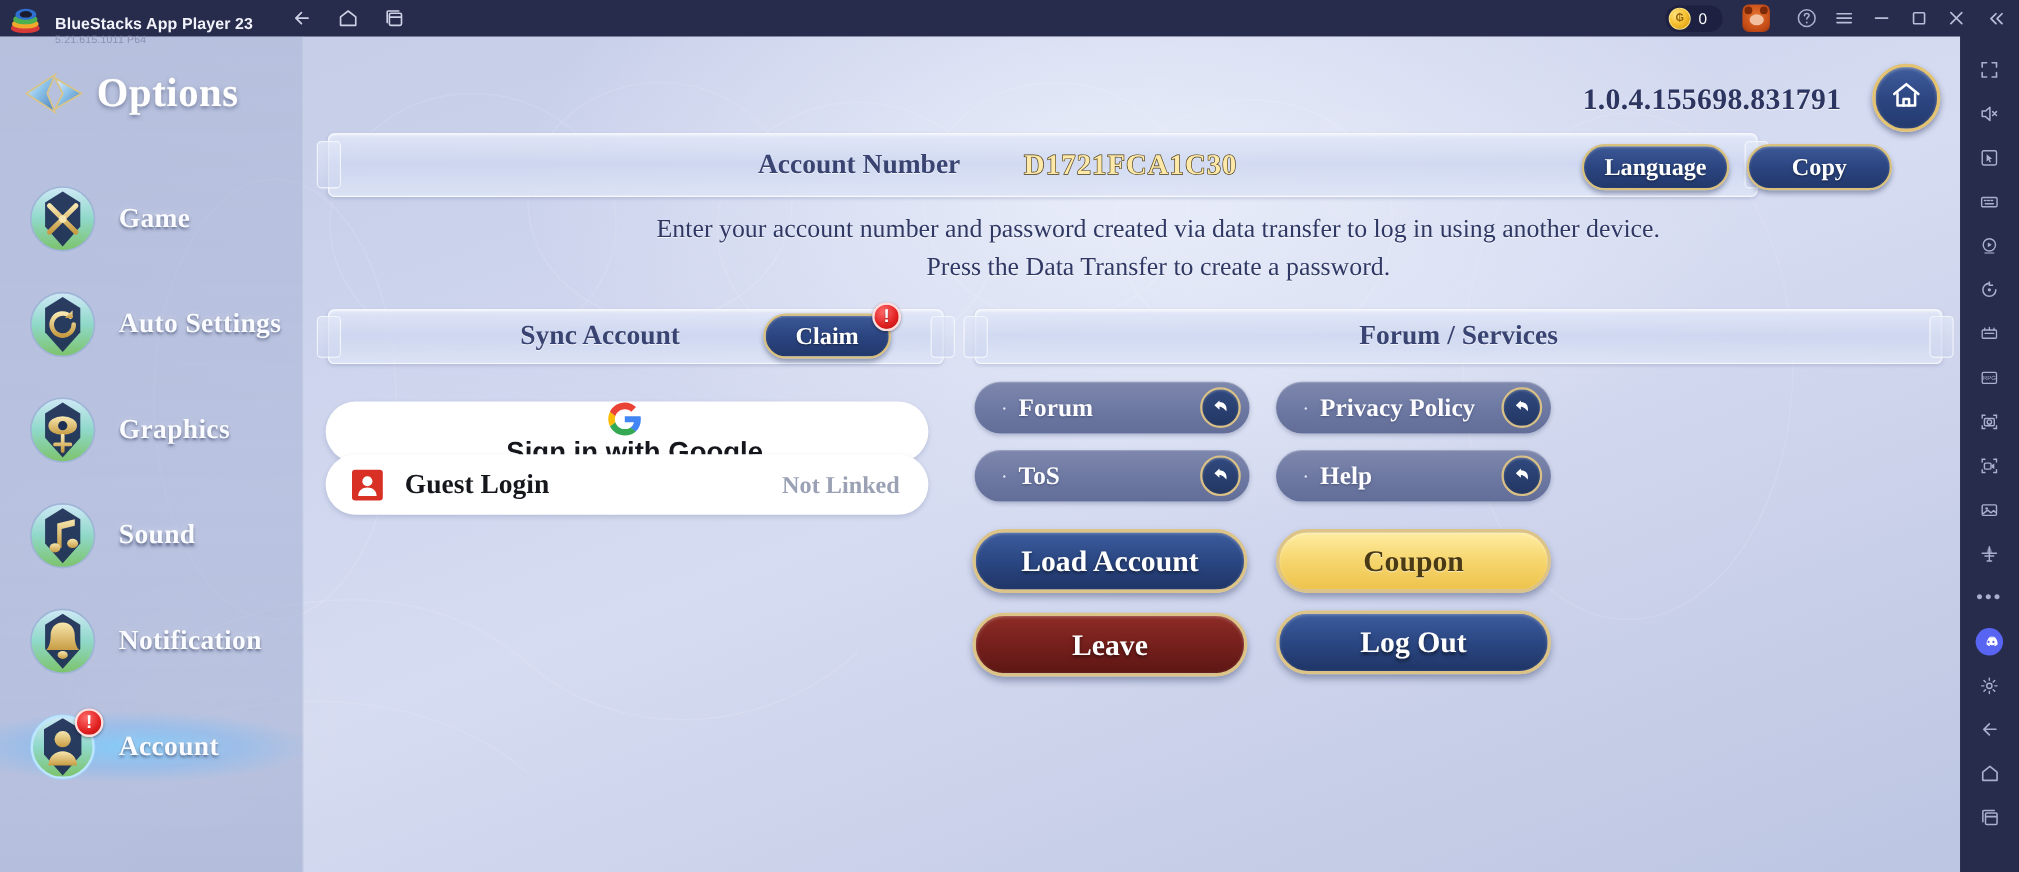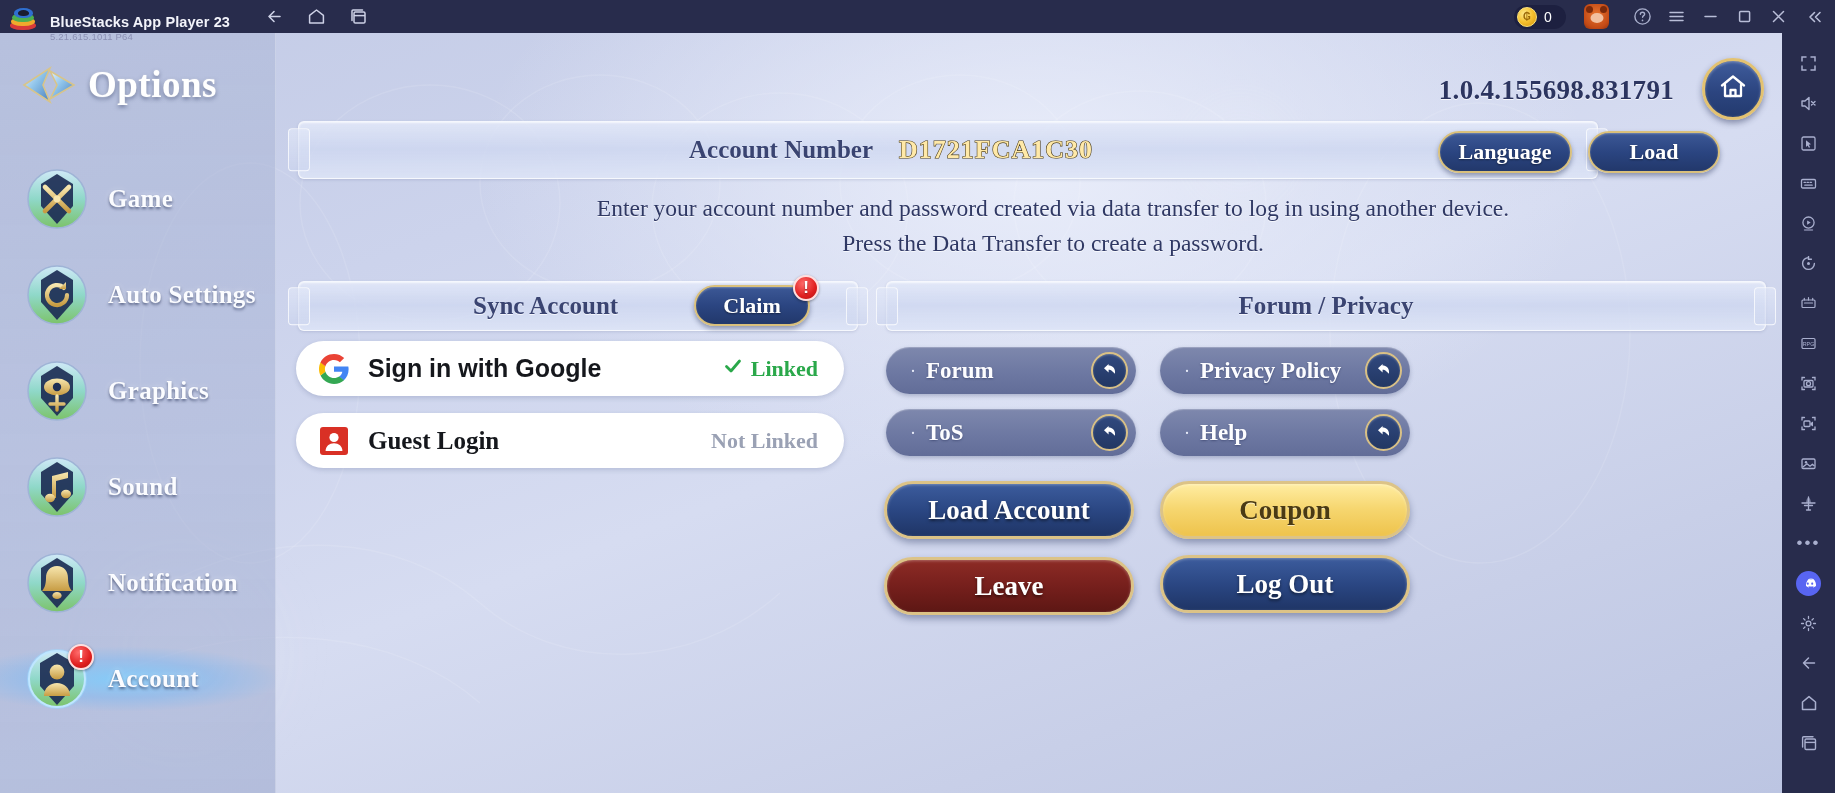--- a/index.html
+++ b/index.html
@@ -197,20 +197,21 @@
   .acct-label {
     font-size: 25px; font-weight: bold; color: #3a4472;
     text-shadow: 0 1px 0 rgba(255,255,255,.7);
   }
   .acct-value {
     font-size: 26px; font-weight: bold;
     color: #ffe9a8;
     -webkit-text-stroke: 1.2px #4a3a14;
     paint-order: stroke fill;
     letter-spacing: 1px;
+    margin-left: 32px;
   }
 
   .pill-btn {
     display: flex; align-items: center; justify-content: center;
     border-radius: 22px; cursor: pointer;
     border: 2.5px solid #d9c07c;
     background: linear-gradient(180deg, #3c5896 0%, #2b4581 50%, #22386b 100%);
     box-shadow: 0 3px 5px rgba(30,42,82,.4), inset 0 1px 2px rgba(255,255,255,.28);
     color: #ffffff; font-weight: bold;
     text-shadow: 0 1px 2px rgba(0,0,0,.45);
@@ -255,21 +256,21 @@
   #btn-claim .alert-dot { position: absolute; right: -11px; top: -12px; }
 
   
   .login-row {
     position: absolute; left: 20px; width: 548px; height: 55px;
     background: #ffffff; border-radius: 28px;
     display: flex; align-items: center; padding: 0 26px 0 22px;
     box-shadow: 0 2px 5px rgba(60,75,120,.2);
     cursor: pointer;
   }
-  #row-google { top: 308px; }
+  #row-google { top: 332px; flex-direction: column; }
   #row-guest  { top: 380px; }
   .login-icon { width: 32px; height: 32px; flex: 0 0 auto; }
   .login-name {
     margin-left: 18px;
     font-size: 25px; font-weight: bold; color: #15171c;
     font-family: "Liberation Sans", sans-serif;
   }
   #row-guest .login-name { font-family: "Liberation Serif", serif; }
   .login-status {
     margin-left: auto; display: flex; align-items: center; gap: 8px;
@@ -572,37 +573,37 @@
         </span>
       </div>
 
       <div class="ribbon" id="acct-ribbon">
         <div class="acct-row">
           <span class="acct-label">Account Number</span>
           <span class="acct-value">D1721FCA1C30</span>
         </div>
       </div>
       <div class="pill-btn" id="btn-language">Language</div>
-      <div class="pill-btn" id="btn-copy">Load</div>
+      <div class="pill-btn" id="btn-copy">Copy</div>
 
       <div class="instructions">
         <div>Enter your account number and password created via data transfer to log in using another device.</div>
         <div>Press the Data Transfer to create a password.</div>
       </div>
 
       <div class="ribbon" id="sync-ribbon">
         <div class="rib-title">Sync Account</div>
       </div>
       <div class="pill-btn" id="btn-claim">
         <span>Claim</span>
         <span class="alert-dot">!</span>
       </div>
 
       <div class="ribbon" id="forum-ribbon">
-        <div class="rib-title">Forum / Privacy</div>
+        <div class="rib-title">Forum / Services</div>
       </div>
 
       <div class="login-row" id="row-google">
         <span class="login-icon">
           <svg width="32" height="32" viewBox="0 0 32 32">
             <path d="M30.6 16.3c0-1.1-.1-1.9-.3-2.8H16v5.3h8.3c-.2 1.4-1.1 3.4-3.1 4.8l-.1.2 4.5 3.5.3 0c2.9-2.6 4.7-6.5 4.7-11z" fill="#4285f4"></path>
             <path d="M16 31c4.1 0 7.5-1.3 10-3.7l-4.8-3.7c-1.3.9-3 1.5-5.2 1.5-4 0-7.4-2.6-8.6-6.3l-.2 0-4.6 3.6-.1.2C4.9 27.6 10 31 16 31z" fill="#34a853"></path>
             <path d="M7.4 18.8c-.3-.9-.5-1.9-.5-2.8s.2-2 .5-2.8v-.2L2.7 9.3l-.2.1C1.5 11.3 1 13.6 1 16s.5 4.7 1.5 6.6z" fill="#fbbc05"></path>
             <path d="M16 7c2.9 0 4.8 1.2 5.9 2.3l4.3-4.2C23.5 2.6 20.1 1 16 1 10 1 4.9 4.4 2.5 9.4l4.9 3.8C8.6 9.6 12 7 16 7z" fill="#ea4335"></path>
           </svg>

